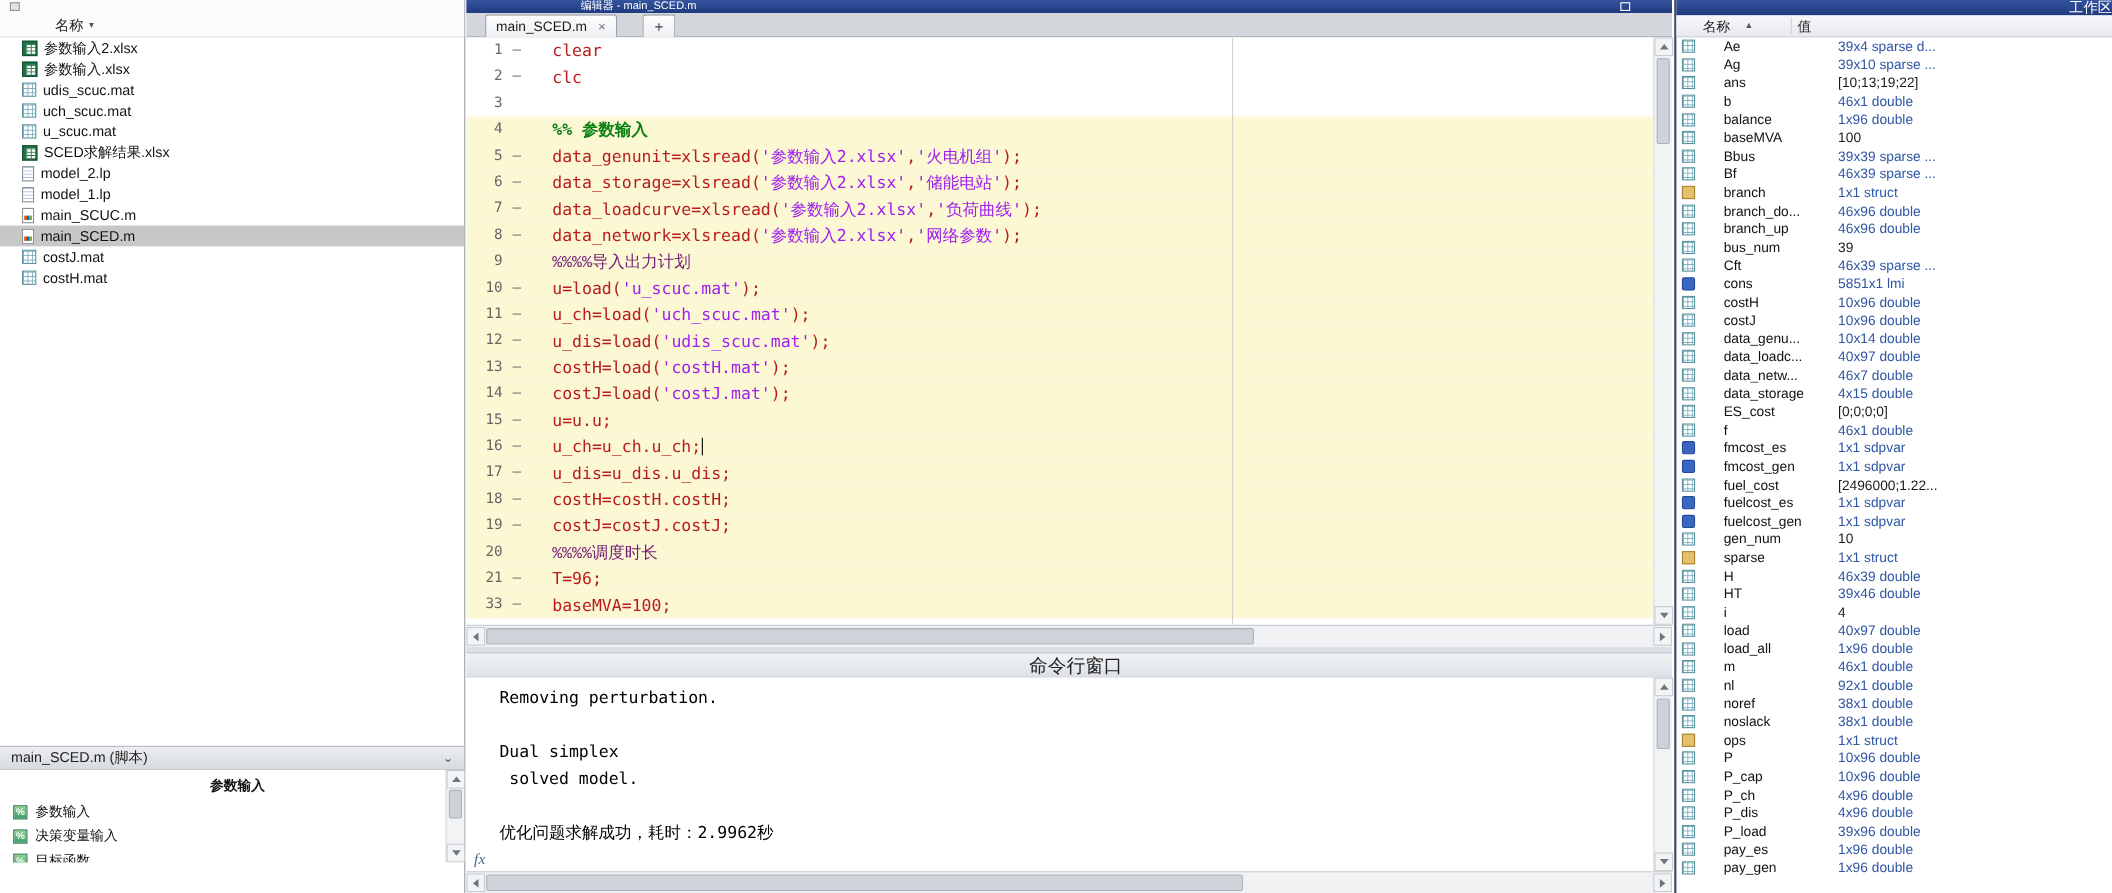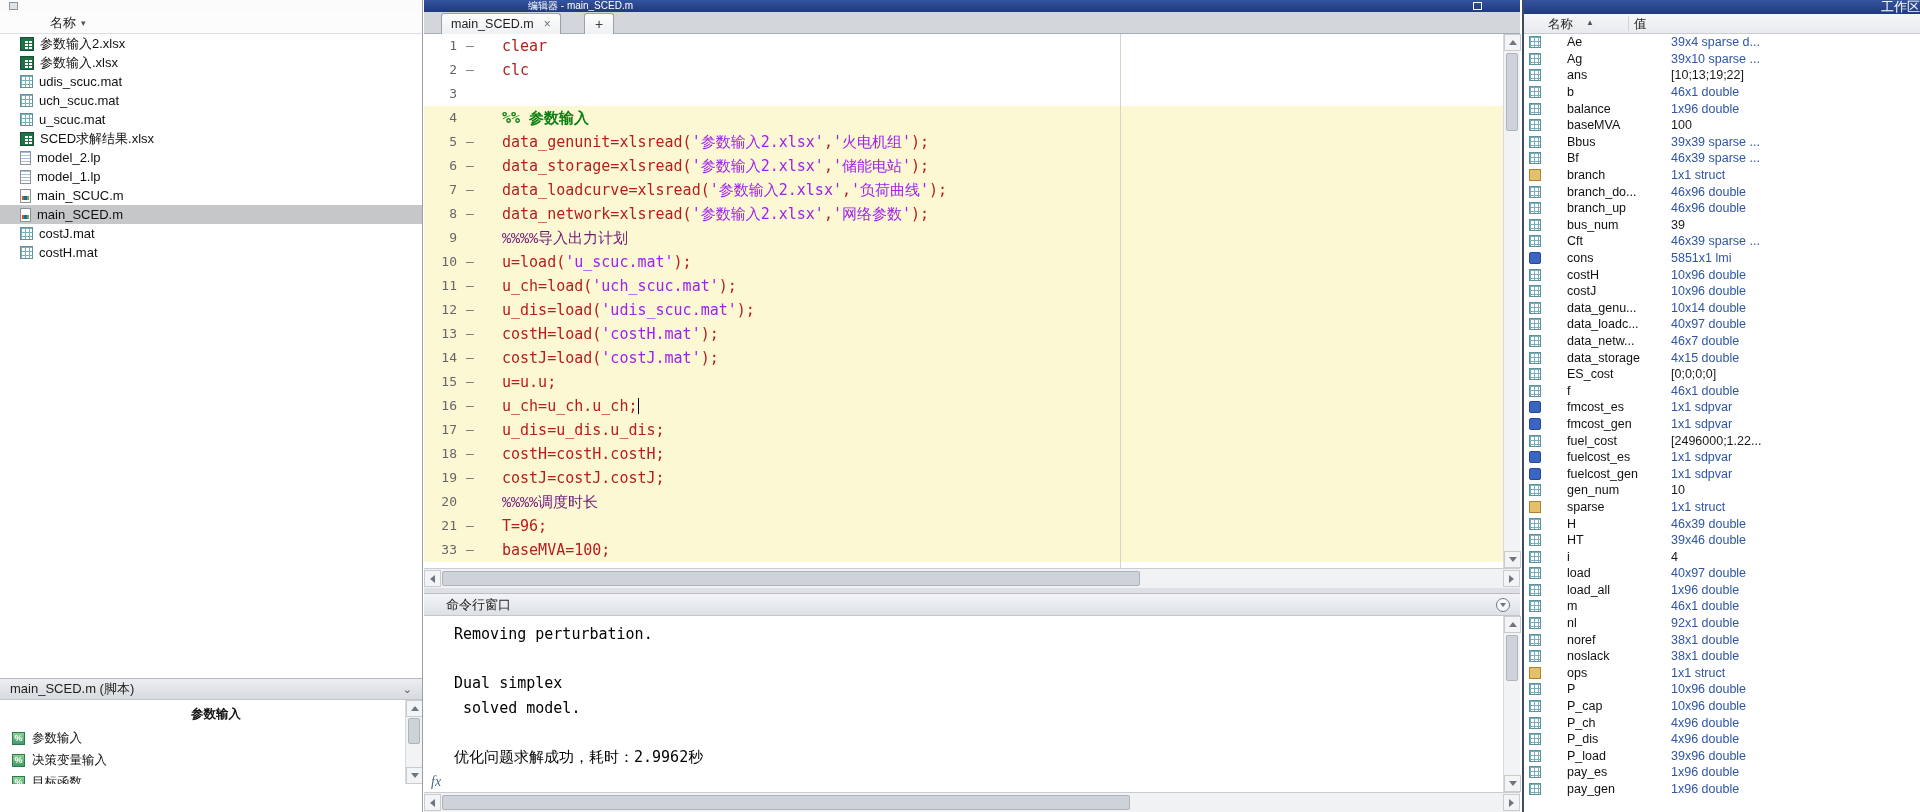--- a/index.html
+++ b/index.html
@@ -79,21 +79,21 @@
   .codetxt{flex:1;color:#000;}
   .tk-c{color:#b91c1c;}
   .tk-g{color:#701a75;font-family:Liberation Mono, monospace;}
   .tk-gb{color:#0c8012;font-weight:bold;}
   .tk-s{color:#a020f0;}
   .caret{display:inline-block;width:1px;height:16px;background:#000;vertical-align:-3px;margin-left:1px;}
   .col-guide{position:absolute;left:696px;top:0;bottom:0;width:1px;background:#d5d4c6;pointer-events:none;}
 
   .cw-header{position:absolute;left:0;top:593px;width:100%;height:23px;
       background:linear-gradient(#f2f4f6,#dde1e6);border-top:1px solid #b8bdc3;border-bottom:1px solid #c3c7cc;
-      display:flex;align-items:center;justify-content:space-between;padding:0 10px 0 22px;font-size:13px;color:#222;}
+      display:flex;align-items:center;justify-content:space-between;padding:0 10px 0 22px;font-size:17px;color:#222;flex-direction:column;}
   .cw-collapse-icon{width:14px;height:14px;border:1px solid #6c7a90;border-radius:50%;
       display:flex;align-items:center;justify-content:center;background:#f7f9fb;}
   .cw-collapse-icon .arr{border-width:3px;border-top-width:4px;}
   .cw-body{position:absolute;left:0;top:616px;right:17px;height:176px;background:#fff;overflow:hidden;
       font-family:"DejaVu Sans Mono","Liberation Mono",monospace;font-size:15px;line-height:24.5px;padding:6px 0 0 30px;}
   .cwline{white-space:pre;color:#000;}
   .cw-prompt{position:relative;white-space:pre;color:#000;}
   .fx{position:absolute;left:-23px;top:1px;font-family:"Liberation Serif","DejaVu Serif",serif;
       font-style:italic;font-size:14px;color:#4a6785;}
 

